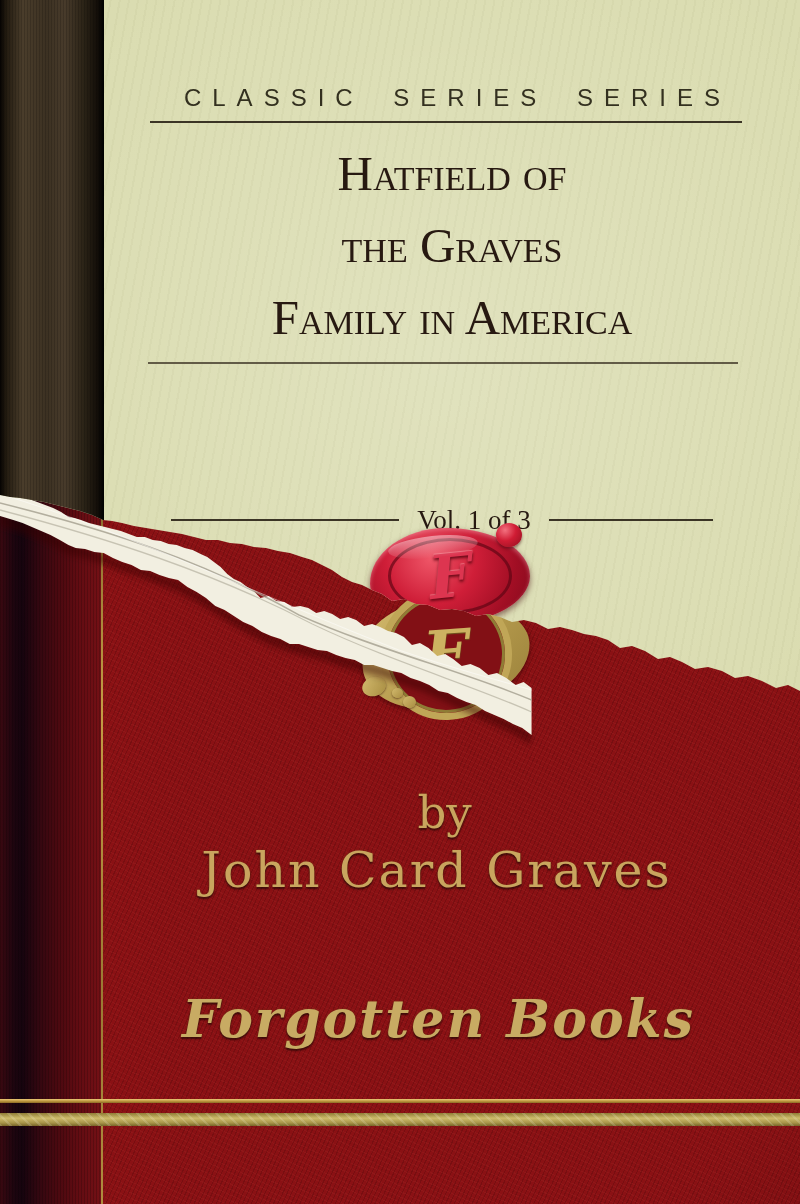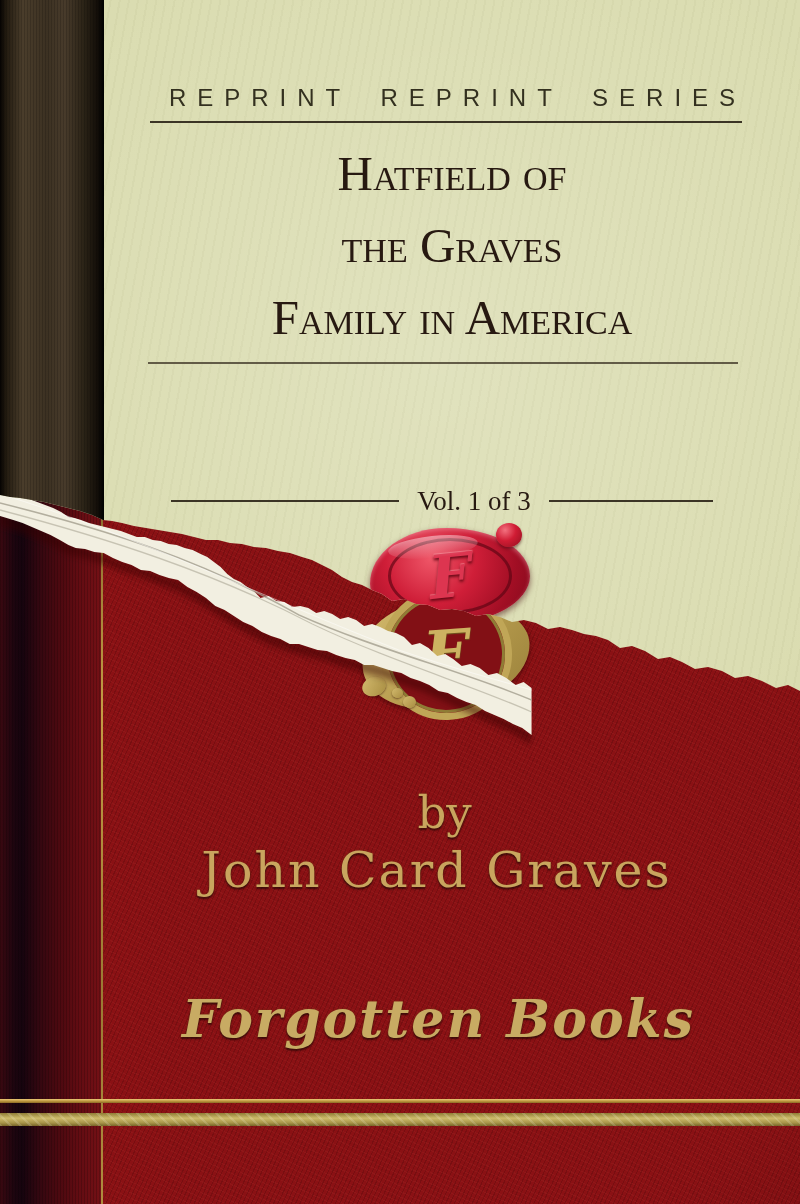--- a/index.html
+++ b/index.html
@@ -116,21 +116,21 @@
     font-variant:small-caps;font-size:49px;line-height:72px;color:#271911;
   }
   .title-rule{position:absolute;left:148px;top:362px;width:590px;height:2px;background:#4c4433;opacity:.85;}
 
   .subtitle{
     position:absolute;left:104px;right:0;top:390px;margin:0;text-align:center;
     font-family:"Liberation Serif",serif;font-size:30px;line-height:37px;color:#271911;
   }
 
   .vol-row{
-    position:absolute;left:104px;right:0;top:487px;height:28px;
+    position:absolute;left:104px;right:0;top:506px;height:28px;
     display:flex;align-items:center;justify-content:center;transform:translateX(-10px);
   }
   .vol-line{height:2px;background:#3b3425;}
   .vol-line.left{width:228px;margin-right:18px;}
   .vol-line.right{width:164px;margin-left:18px;}
   .vol-label{font-family:"Liberation Serif",serif;font-size:27px;color:#271911;line-height:1;}
 
   
   .wax-seal{
     position:absolute;left:370px;top:528px;width:160px;height:96px;
@@ -200,21 +200,21 @@
     <polygon fill="#f2efe1" points="0,492 10,494 20,495 32,497 44,499 56,502 68,505 80,508 92,512 103,517 112,518 122,520 134,523 146,525 158,527 170,529 182,531 194,534 206,537 218,537 230,540 242,541 254,544 266,545 278,548 290,550 302,554 312,557 322,562 332,567 342,574 352,579 362,582 372,587 382,591 392,598 404,596 416,601 428,602 440,607 452,606 464,608 476,613 488,611 500,614 512,619 524,617 536,620 548,626 560,624 572,627 584,631 596,633 608,637 620,645 632,643 645,648 658,656 670,654 682,659 695,666 708,664 722,668 735,675 748,673 762,678 776,685 788,682 800,688 800,735 786,728 772,724 758,719 744,715 730,711 716,705 702,702 688,698 674,693 660,691 646,685 632,681 618,678 604,673 590,671 576,668 562,665 548,665 534,660 520,658 506,655 492,651 478,650 464,647 450,644 436,644 422,639 408,636 394,632 380,626 366,622 352,616 338,610 324,606 310,598 296,592 282,587 268,580 254,578 240,575 226,571 212,570 198,565 184,562 170,558 156,553 142,552 128,549 114,548 103,545 90,540 76,535 62,531 48,527 34,523 20,520 10,518 0,516"></polygon>
 
     <path fill="none" stroke="#a39e8d" stroke-width="1.6" opacity="0.8" d="M0,503 C150,528 300,558 450,615 C560,648 700,672 800,700"></path>
     <path fill="none" stroke="#b5b1a0" stroke-width="1.3" opacity="0.7" d="M0,510 C160,538 320,572 470,624 C590,662 710,685 800,712"></path>
     <path fill="none" stroke="#ffffff" stroke-width="1" opacity="0.6" d="M0,494 C200,534 400,598 600,650 C680,668 760,682 800,690"></path>
   </svg>
 
   <div class="cream-layer">
     <div class="brown-spine"></div>
 
-    <div class="series">REPRINT REPRINT SERIES</div>
+    <div class="series">CLASSIC SERIES SERIES</div>
     <div class="series-rule"></div>
 
     <h1 class="title">
       <span style="display:block">Hatfield of</span>
       <span style="display:block">the Graves</span>
       <span style="display:block">Family in America</span>
     </h1>
     <div class="title-rule"></div>
 
     <p class="subtitle">

